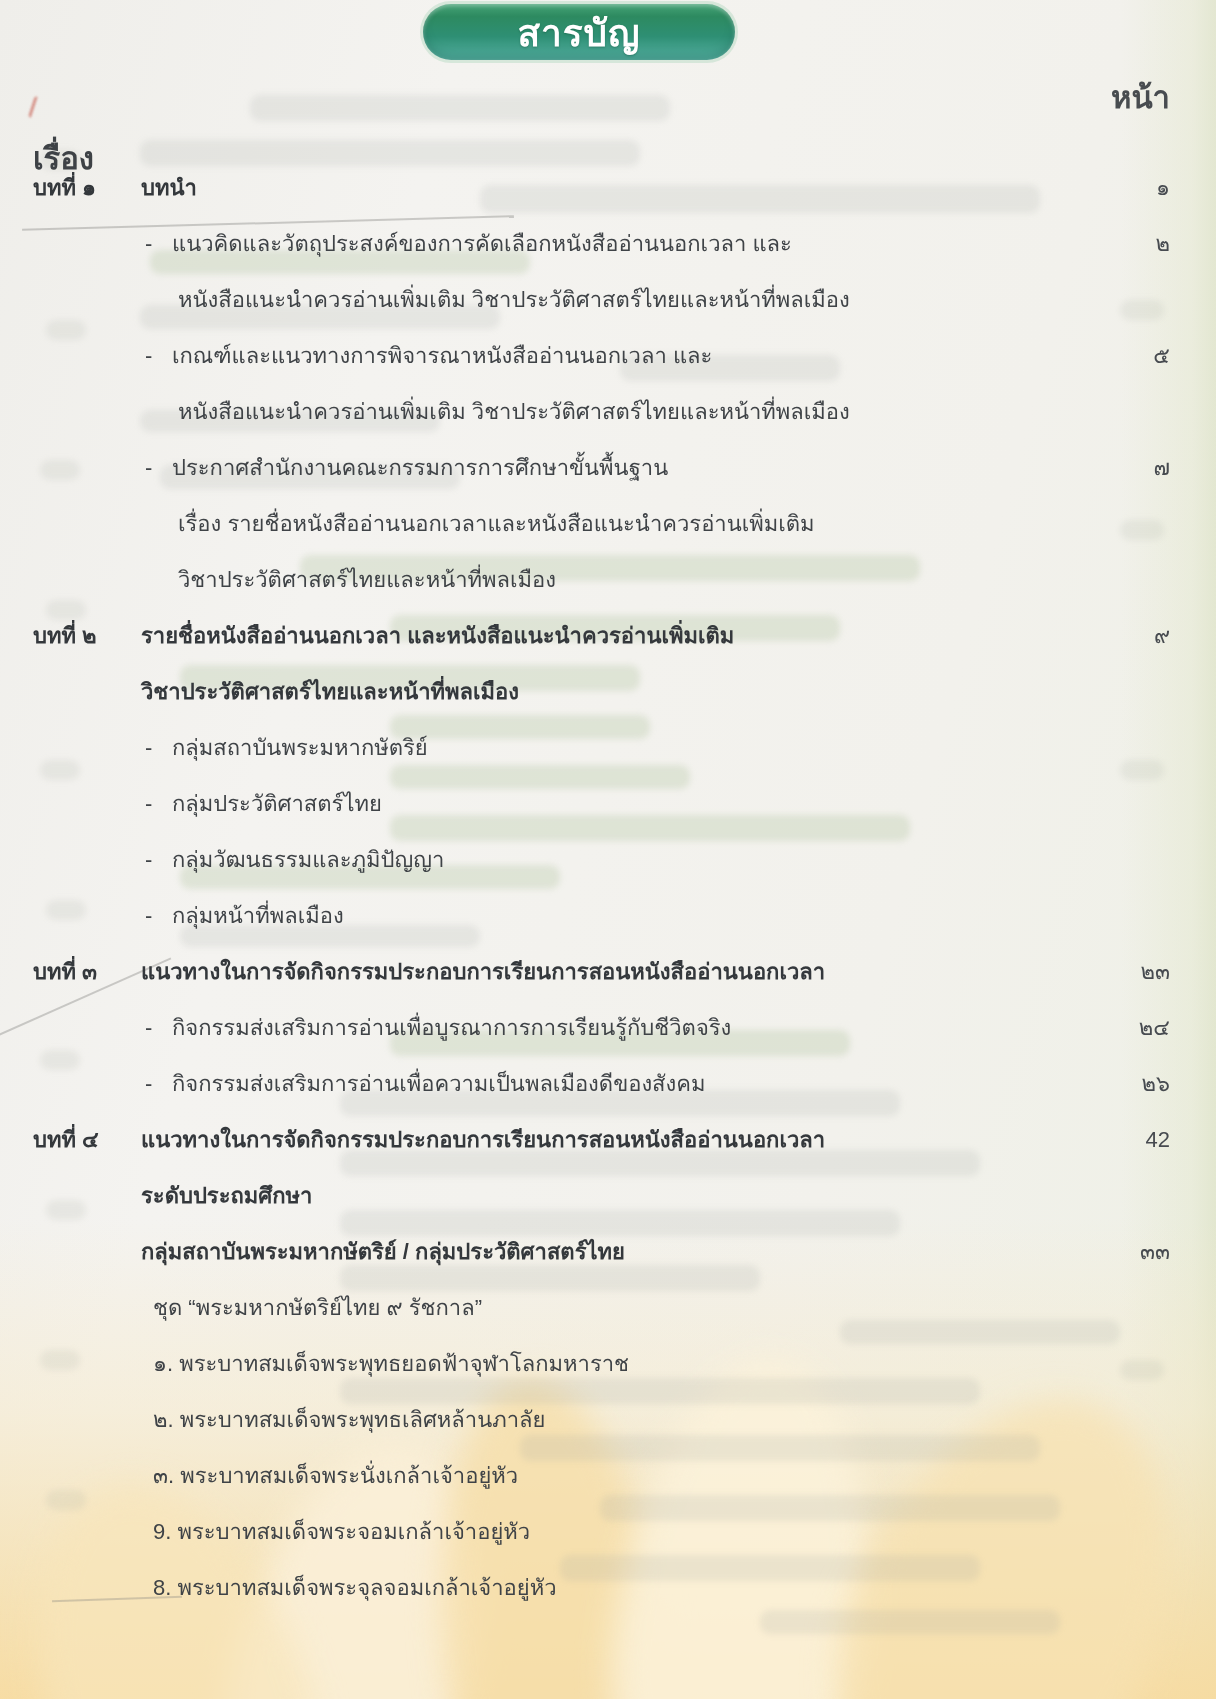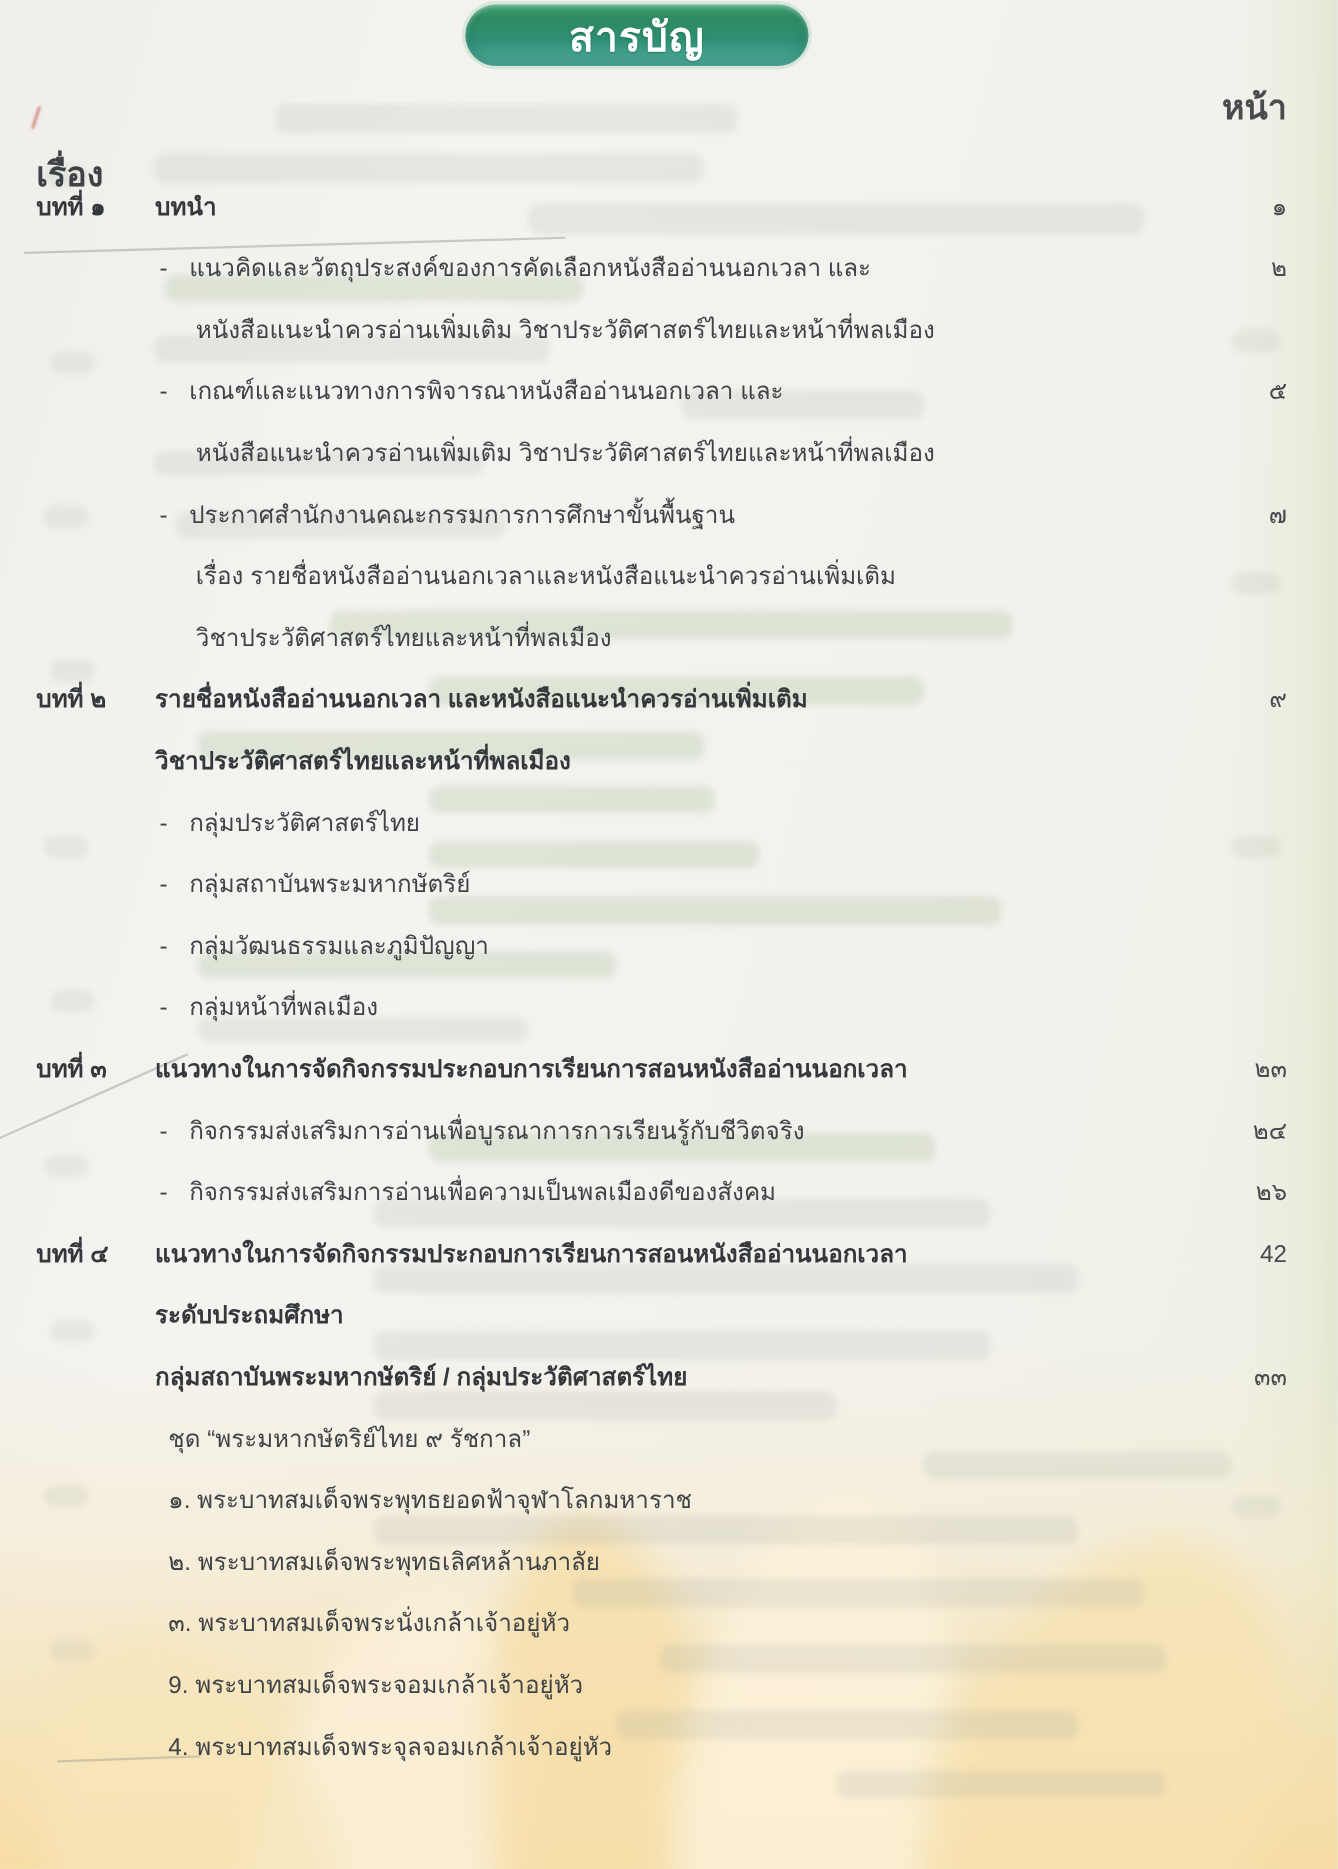--- a/index.html
+++ b/index.html
@@ -174,26 +174,26 @@
         <span class="cell-body"><span class="txt">รายชื่อหนังสืออ่านนอกเวลา และหนังสือแนะนำควรอ่านเพิ่มเติม</span></span>
         <span class="cell-page">๙</span>
       </div>
       <div class="row chapter-cont">
         <span class="cell-label"></span>
         <span class="cell-body"><span class="txt">วิชาประวัติศาสตร์ไทยและหน้าที่พลเมือง</span></span>
         <span class="cell-page"></span>
       </div>
       <div class="row dashed">
         <span class="cell-label"></span>
+        <span class="cell-body"><span class="dash-char">-</span><span class="txt">กลุ่มสถาบันพระมหากษัตริย์</span></span>
+        <span class="cell-page"></span>
+      </div>
+      <div class="row dashed">
+        <span class="cell-label"></span>
         <span class="cell-body"><span class="dash-char">-</span><span class="txt">กลุ่มประวัติศาสตร์ไทย</span></span>
-        <span class="cell-page"></span>
-      </div>
-      <div class="row dashed">
-        <span class="cell-label"></span>
-        <span class="cell-body"><span class="dash-char">-</span><span class="txt">กลุ่มสถาบันพระมหากษัตริย์</span></span>
         <span class="cell-page"></span>
       </div>
       <div class="row dashed">
         <span class="cell-label"></span>
         <span class="cell-body"><span class="dash-char">-</span><span class="txt">กลุ่มวัฒนธรรมและภูมิปัญญา</span></span>
         <span class="cell-page"></span>
       </div>
       <div class="row dashed">
         <span class="cell-label"></span>
         <span class="cell-body"><span class="dash-char">-</span><span class="txt">กลุ่มหน้าที่พลเมือง</span></span>
@@ -249,18 +249,18 @@
         <span class="cell-body"><span class="txt">๓. พระบาทสมเด็จพระนั่งเกล้าเจ้าอยู่หัว</span></span>
         <span class="cell-page"></span>
       </div>
       <div class="row numbered">
         <span class="cell-label"></span>
         <span class="cell-body"><span class="txt">9. พระบาทสมเด็จพระจอมเกล้าเจ้าอยู่หัว</span></span>
         <span class="cell-page"></span>
       </div>
       <div class="row numbered">
         <span class="cell-label"></span>
-        <span class="cell-body"><span class="txt">4. พระบาทสมเด็จพระจุลจอมเกล้าเจ้าอยู่หัว</span></span>
+        <span class="cell-body"><span class="txt">8. พระบาทสมเด็จพระจุลจอมเกล้าเจ้าอยู่หัว</span></span>
         <span class="cell-page"></span>
       </div>
     </div>
 
 </div>
 
 </body></html>

